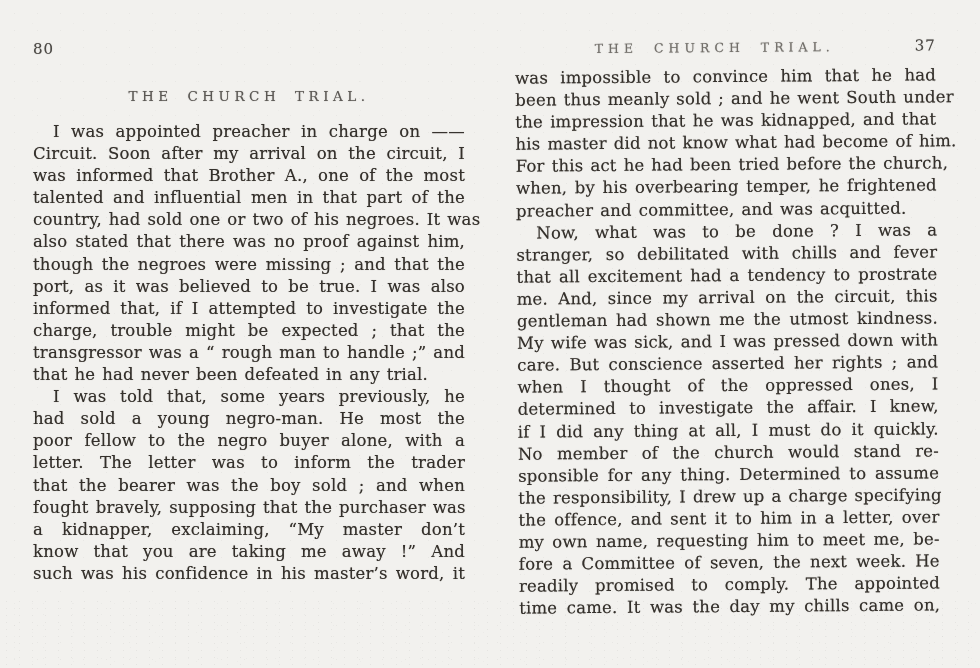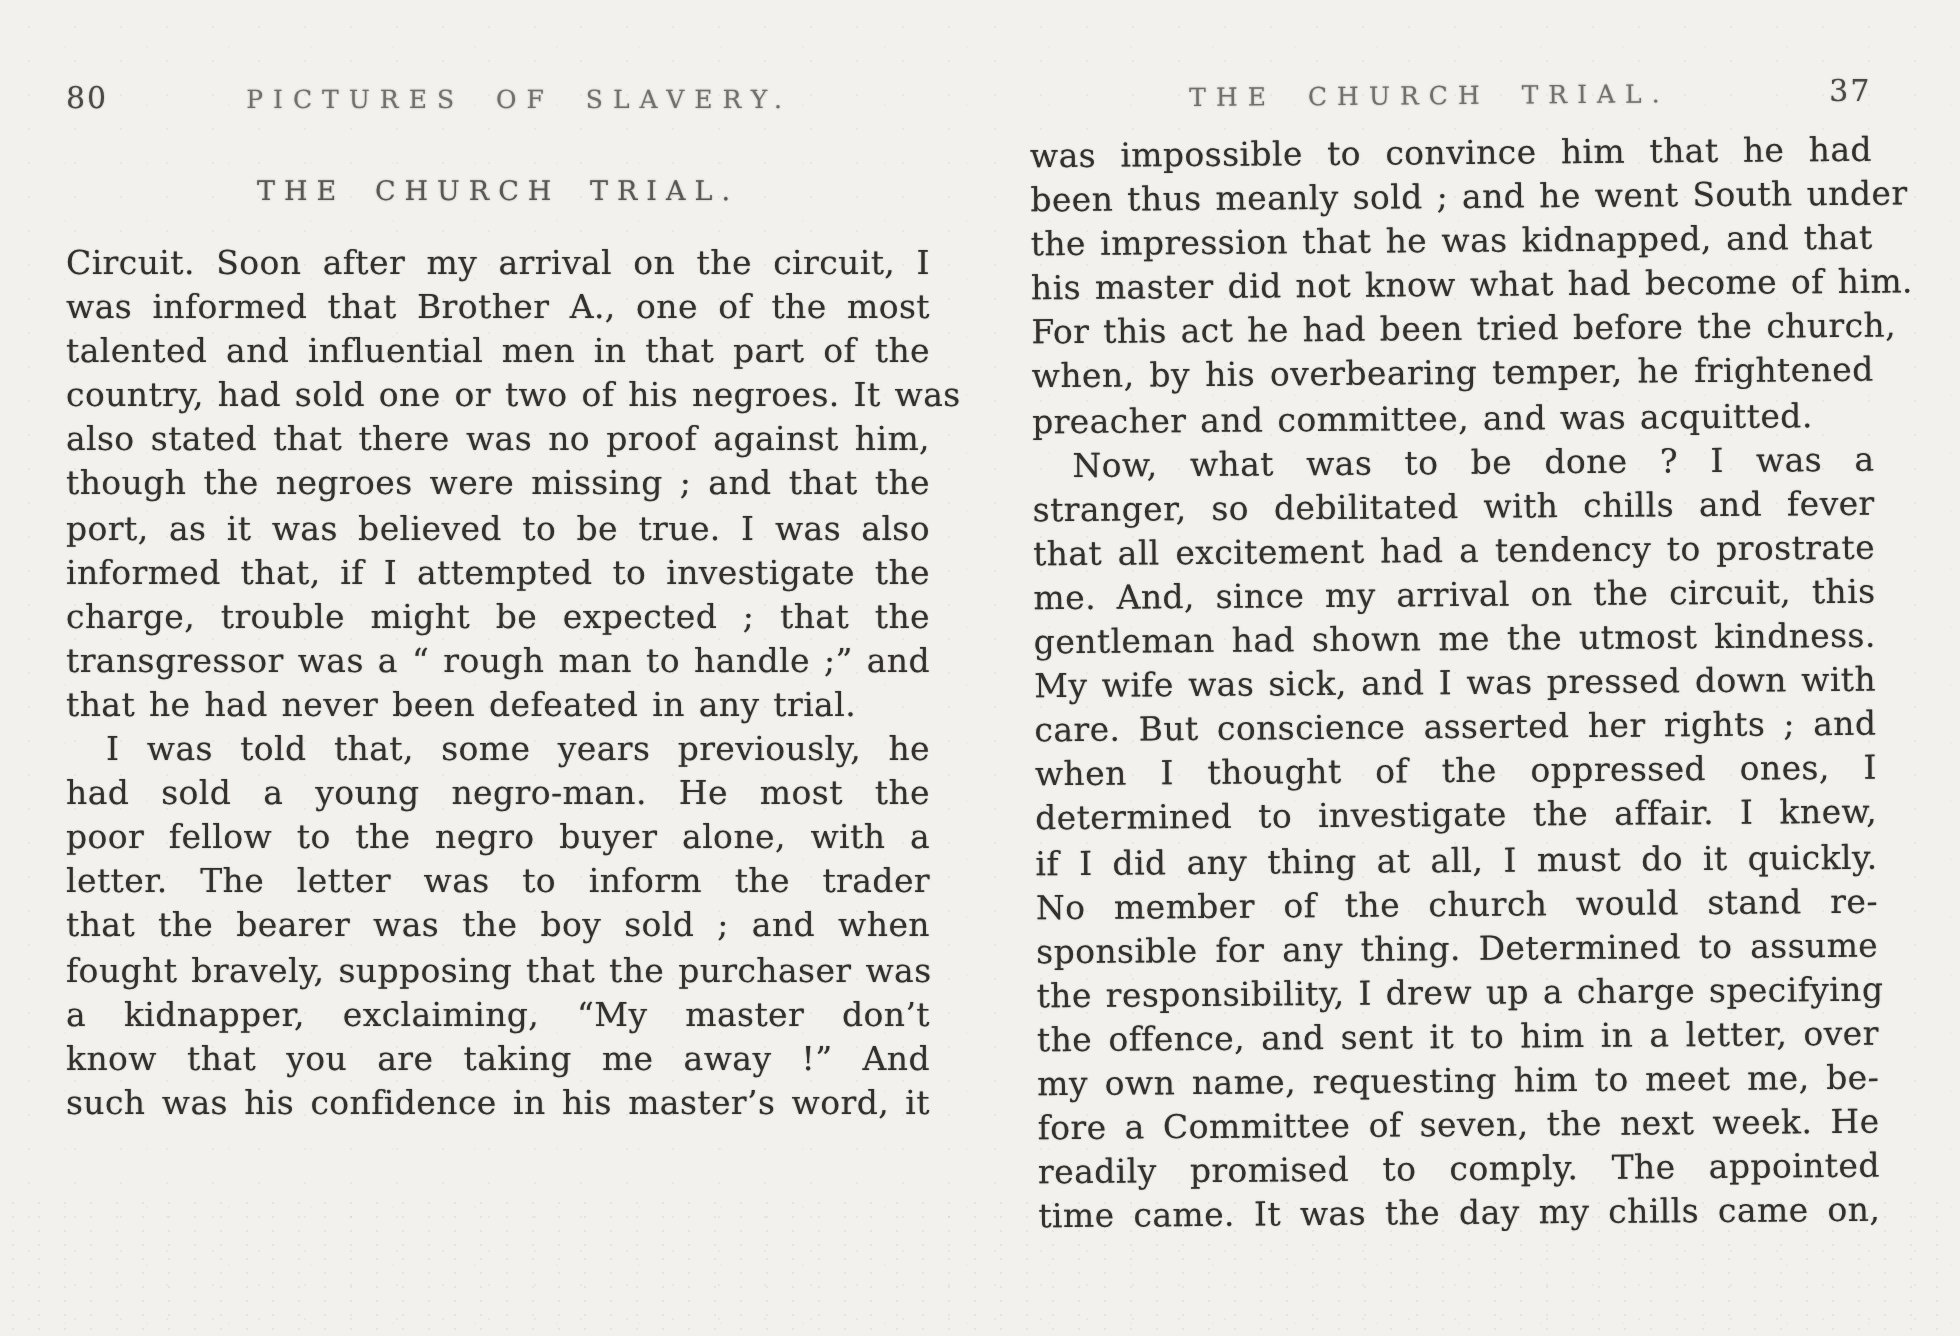--- a/index.html
+++ b/index.html
@@ -33,21 +33,21 @@
   }
 
   .page { position: absolute; top: 0; height: 668px; }
   .left-page  { left: 33px;  width: 432px; }
   .right-page { left: 517px; width: 421px; transform: rotate(-0.45deg); }
 
   .header-row {
     position: absolute; left: 0; right: 0;
     display: flex; align-items: baseline;
   }
-  .left-page  .header-row { top: 40px; }
+  .left-page  .header-row { top: 40px; align-items: flex-end; }
   .right-page .header-row { top: 38px; }
 
   .pagenum {
     font-size: 15px; color: #4d4a46;
     letter-spacing: 1px;
     text-shadow: 0 0 0.8px rgba(70,68,64,.5);
   }
   .runhead {
     flex: 1; text-align: center;
     font-size: 12.5px; letter-spacing: 5px; word-spacing: 7px;
@@ -83,24 +83,24 @@
 </style>
 </head>
 <body>
 
 <div class="speckle"></div>
 <div class="speckle-bottom"></div>
 
 <div class="page left-page">
   <div class="header-row">
     <span class="pagenum">80</span>
-    <span class="runhead">PICTURES OF SLAVERY.</span>
   </div>
   <div class="chapter-title">THE CHURCH TRIAL.</div>
   <div class="body-block">
+      <div class="line indent">I was appointed preacher in charge on ——</div>
       <div class="line">Circuit.  Soon after my arrival on the circuit, I</div>
       <div class="line">was informed that Brother A., one of the most</div>
       <div class="line">talented and influential men in that part of the</div>
       <div class="line">country, had sold one or two of his negroes.  It was</div>
       <div class="line">also stated that there was no proof against him,</div>
       <div class="line">though the negroes were missing ; and that the</div>
       <div class="line">port, as it was believed to be true.  I was also</div>
       <div class="line">informed that, if I attempted to investigate the</div>
       <div class="line">charge, trouble might be expected ; that the</div>
       <div class="line">transgressor was a “ rough man to handle ;” and</div>

